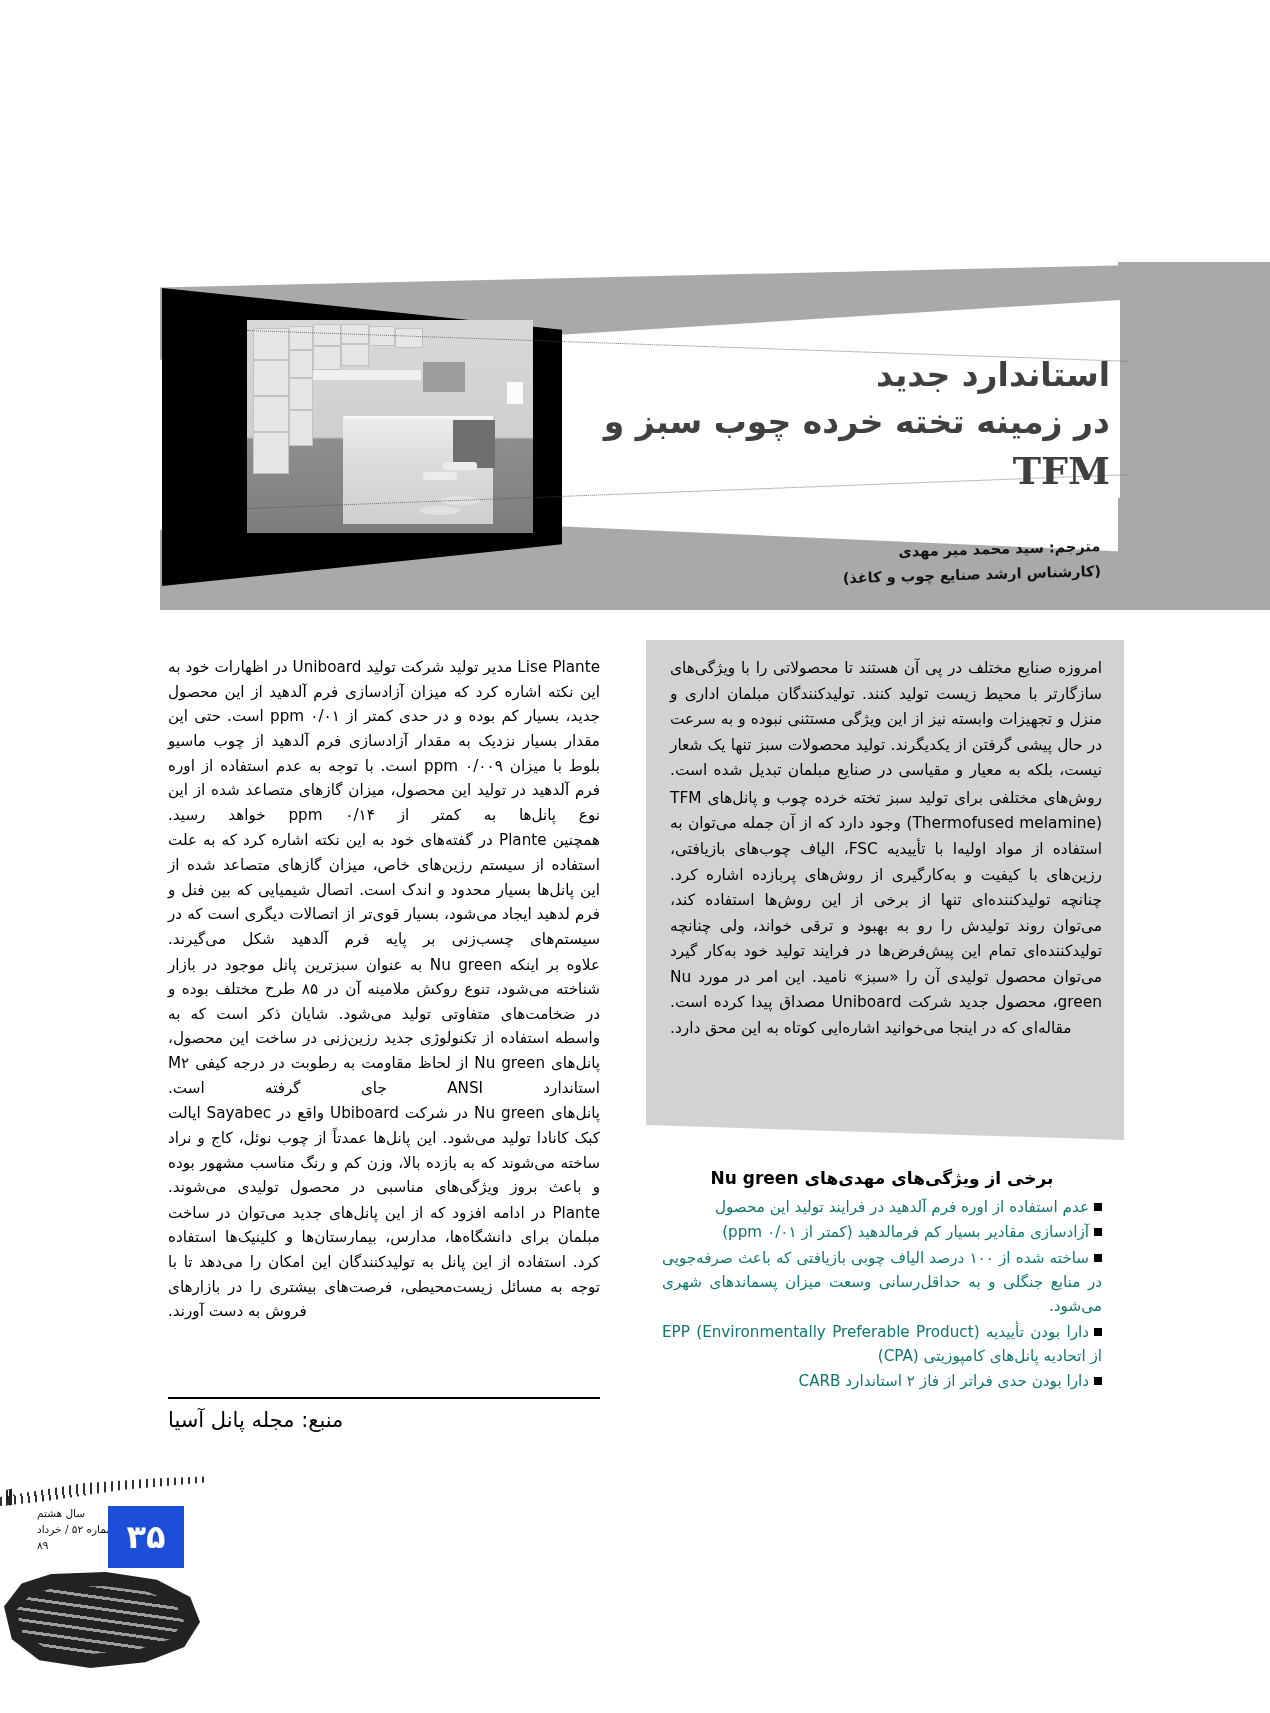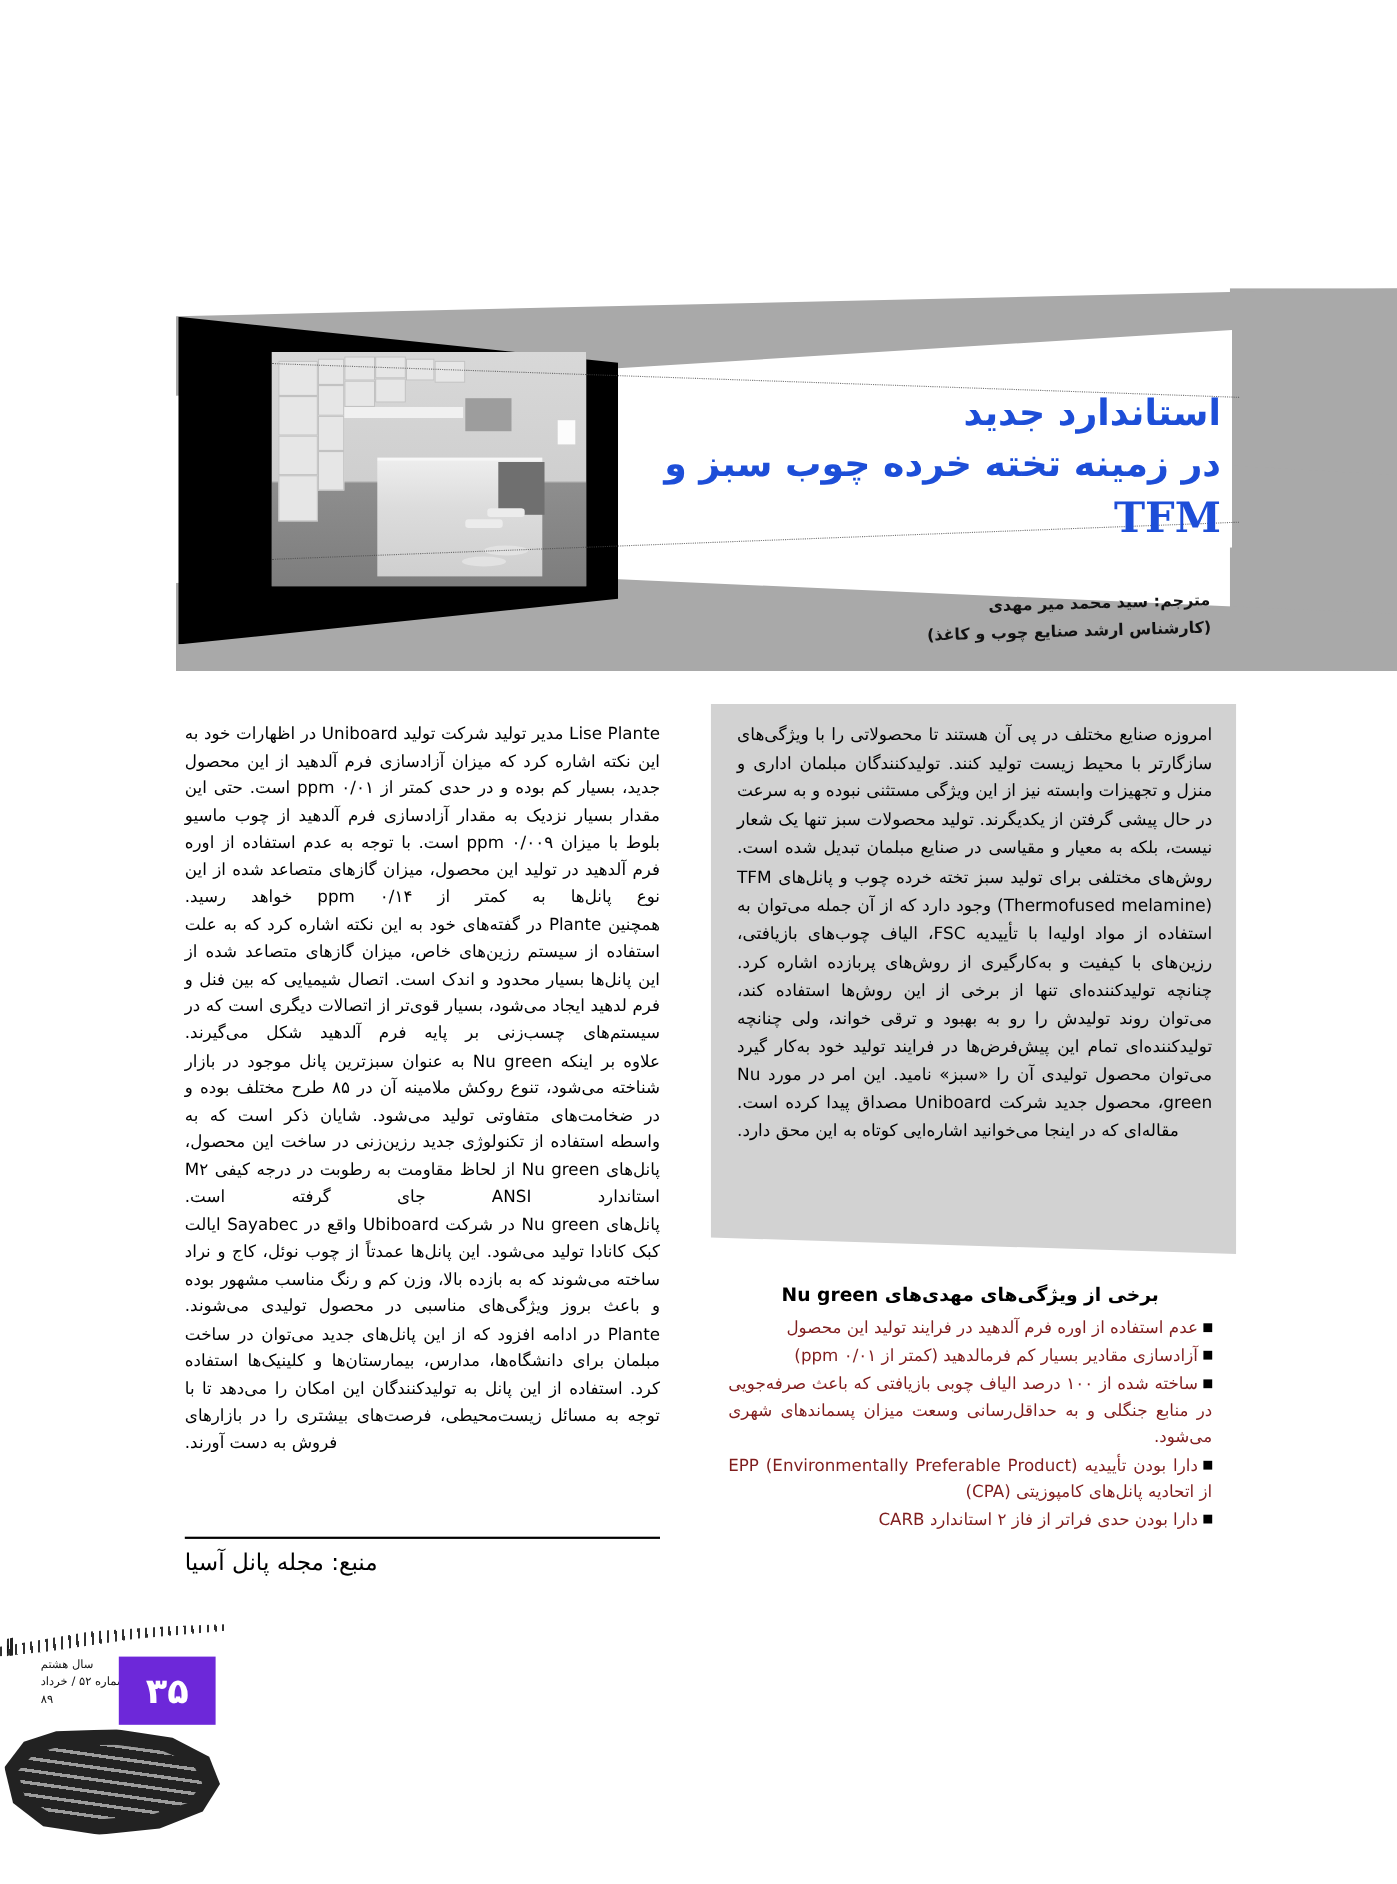--- a/index.html
+++ b/index.html
@@ -72,21 +72,21 @@
   .ph-window{position:absolute;right:10px;top:62px;width:16px;height:22px;background:#fcfcfc;}
 
   
   .dotline{position:absolute;height:0;border-top:1px dotted #4a4a4a;transform-origin:0 0;opacity:.75;}
 
   
   .title{
     position:absolute;right:160px;top:352px;width:520px;
     text-align:right;direction:rtl;
     font-family:"DejaVu Sans","Liberation Sans",sans-serif;
-    font-weight:bold;color:#1d4ed8;
+    font-weight:bold;color:#404040;
     font-size:33px;line-height:1.42;
     letter-spacing:0;
   }
   .title .ln2{white-space:nowrap;}
   .title .tfm{
     font-family:"DejaVu Serif","Liberation Serif",serif;
     font-weight:bold;font-size:38px;direction:ltr;display:block;text-align:right;
     margin-top:-2px;
   }
 
@@ -121,21 +121,21 @@
 
   
   .features{
     position:absolute;right:168px;top:1168px;width:440px;direction:rtl;
   }
   .feat-head{
     text-align:center;font-weight:bold;font-size:17px;color:#000;margin-bottom:7px;
   }
   .feat-list{list-style:none;margin:0;padding:0;}
   .feat-list li{
-    font-size:15.2px;line-height:1.6;color:#7f1d1d;text-align:justify;
+    font-size:15.2px;line-height:1.6;color:#0f766e;text-align:justify;
     margin-bottom:1px;position:relative;padding-right:0;
   }
   .bullet{
     display:inline-block;width:8px;height:8px;background:#000;
     margin-left:5px;vertical-align:1px;
   }
 
   
   .rule{
     position:absolute;left:168px;top:1397px;width:432px;height:0;
@@ -155,21 +155,21 @@
     opacity:.92;
     clip-path:polygon(0% 58%, 38% 16%, 70% 4%, 100% 0%, 100% 26%, 62% 40%, 26% 78%, 0% 100%);
   }
   .logo-swoosh2{
     position:absolute;left:0px;top:8px;width:205px;height:30px;
     background:repeating-linear-gradient(87deg,#0d0d0d 0 2px,transparent 2px 7px);
     clip-path:polygon(0% 70%, 40% 24%, 75% 8%, 100% 2%, 100% 22%, 60% 46%, 22% 84%, 0% 100%);
     opacity:.85;
   }
   .pagebox{
-    position:absolute;left:108px;top:38px;width:88px;height:62px;background:#6d28d9;
+    position:absolute;left:108px;top:38px;width:76px;height:62px;background:#1d4ed8;
     display:flex;align-items:center;justify-content:center;text-align:center;
   }
   .pagenum{color:#fff;font-size:32px;font-weight:bold;line-height:1;}
   .issue{
     position:absolute;left:10px;top:32px;width:92px;height:60px;
     direction:rtl;text-align:left;font-size:10.5px;line-height:1.5;color:#111;
     display:flex;flex-direction:column;justify-content:center;align-items:flex-end;
     padding-left:4px;box-sizing:border-box;margin-left:23px;
   }
   .logo-mark{

